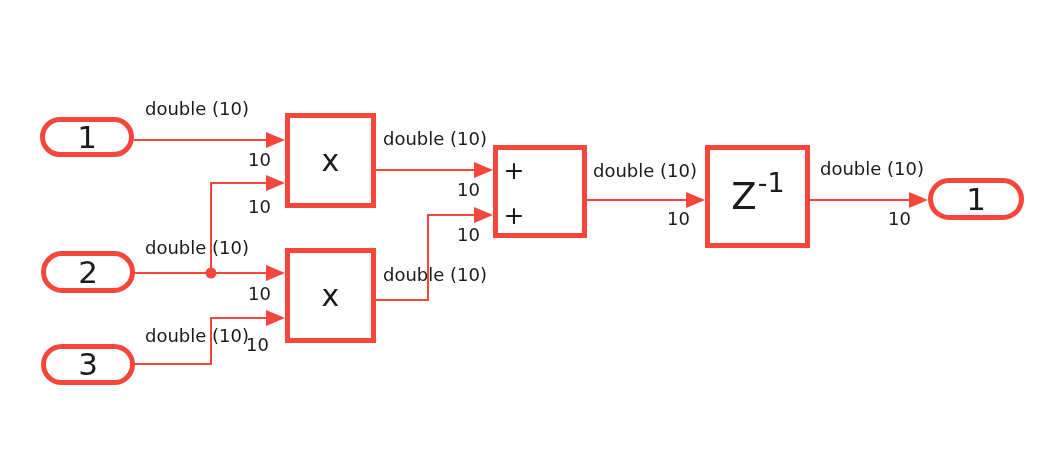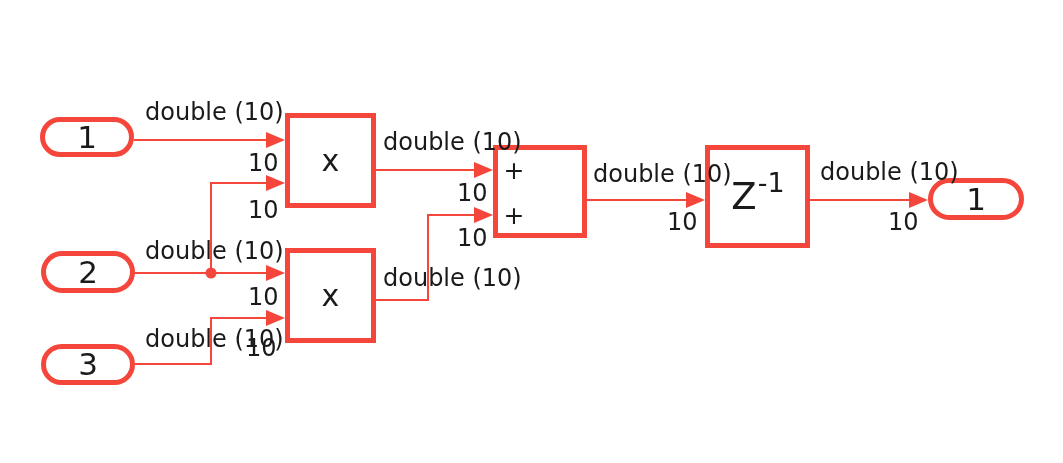--- a/index.html
+++ b/index.html
@@ -41,21 +41,21 @@
   .plus{
     position:absolute;left:5px;width:22px;text-align:center;
     font-size:25px;line-height:20px;color:var(--text);
   }
   .plus.top{top:11px;}
   .plus.bottom{top:56px;}
   .delay-base{font-size:37px;line-height:1;color:var(--text);}
   .delay-exp{font-size:27px;line-height:1;color:var(--text);position:relative;top:-14px;left:1px;}
   .sig-label{
     position:absolute;
-    font-size:24px;line-height:1.05;
+    font-size:18px;line-height:1.05;
     color:var(--text);white-space:nowrap;
   }
 </style>
 </head>
 <body>
 
 <div class="canvas">
 
   <svg class="wires">
     <g>

